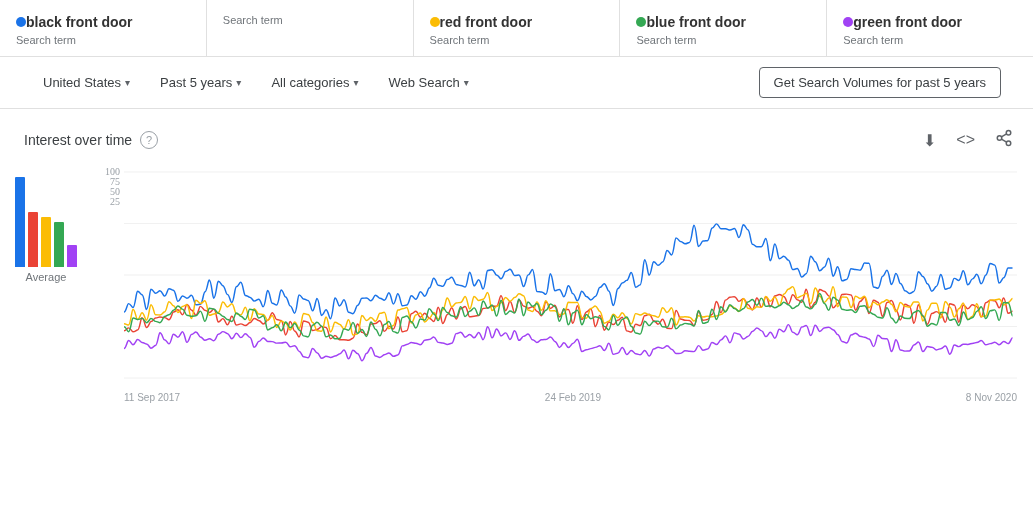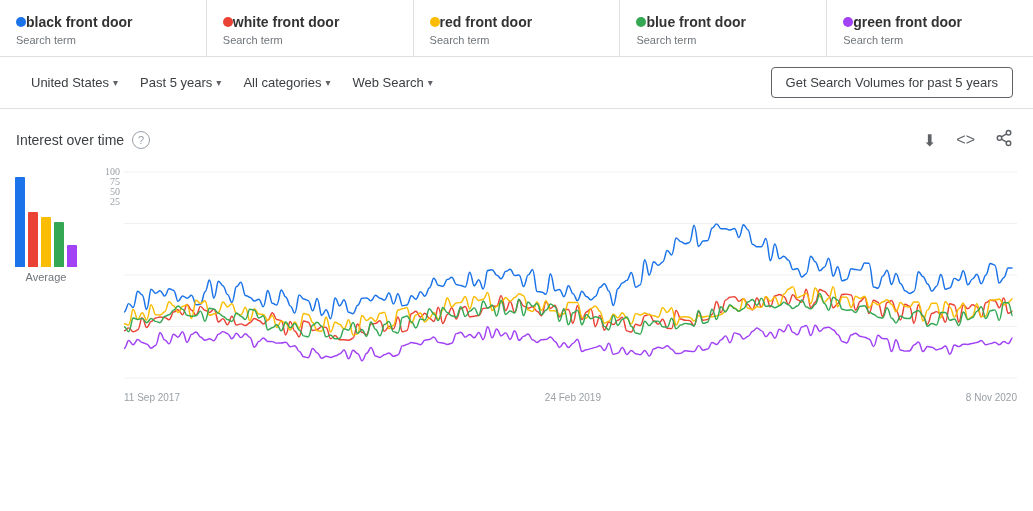--- a/index.html
+++ b/index.html
@@ -33,21 +33,22 @@
     }
     .term-label {
       font-size: 11px;
       color: #70757a;
     }
 
     
     .filters-bar {
       display: flex;
       align-items: center;
-      padding: 10px 20px;
+      padding: 10px 32px;
+      gap: 8px;
       border-bottom: 1px solid #e0e0e0;
       background: #fff;
     }
     .filter-btn {
       display: flex;
       align-items: center;
       gap: 4px;
       padding: 5px 10px;
       border: 1px solid transparent;
       background: transparent;
@@ -76,20 +77,21 @@
     .chart-header {
       display: flex;
       align-items: center;
       justify-content: space-between;
       margin-bottom: 12px;
     }
     .chart-title-row {
       display: flex;
       align-items: center;
       gap: 8px;
+      margin-left: 8px;
     }
     .chart-title {
       font-size: 14px;
       color: #3c4043;
     }
     .help-icon {
       width: 18px;
       height: 18px;
       border-radius: 50%;
       border: 1px solid #9aa0a6;
@@ -201,24 +203,20 @@
 
 <div class="search-terms">
 <div class="search-term-item">
     <div class="term-name">
       <span class="term-dot" style="background:#1a73e8"></span>
       <span>black front door</span>
     </div>
     <div class="term-label">Search term</div>
   </div>
     <div class="search-term-item">
-    <div class="term-name">
-      <span class="term-dot" style="background:#ea4335"></span>
-      <span>white front door</span>
-    </div>
     <div class="term-label">Search term</div>
   </div>
     <div class="search-term-item">
     <div class="term-name">
       <span class="term-dot" style="background:#fbbc04"></span>
       <span>red front door</span>
     </div>
     <div class="term-label">Search term</div>
   </div>
     <div class="search-term-item">

